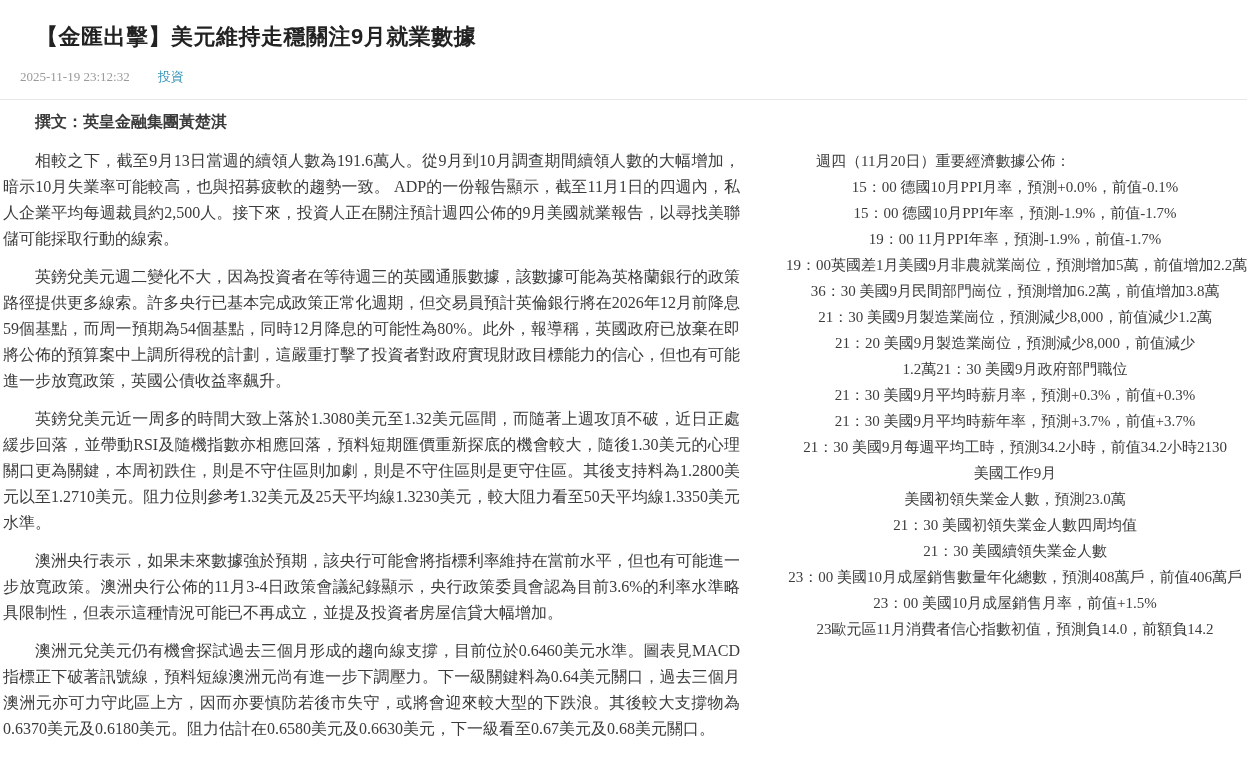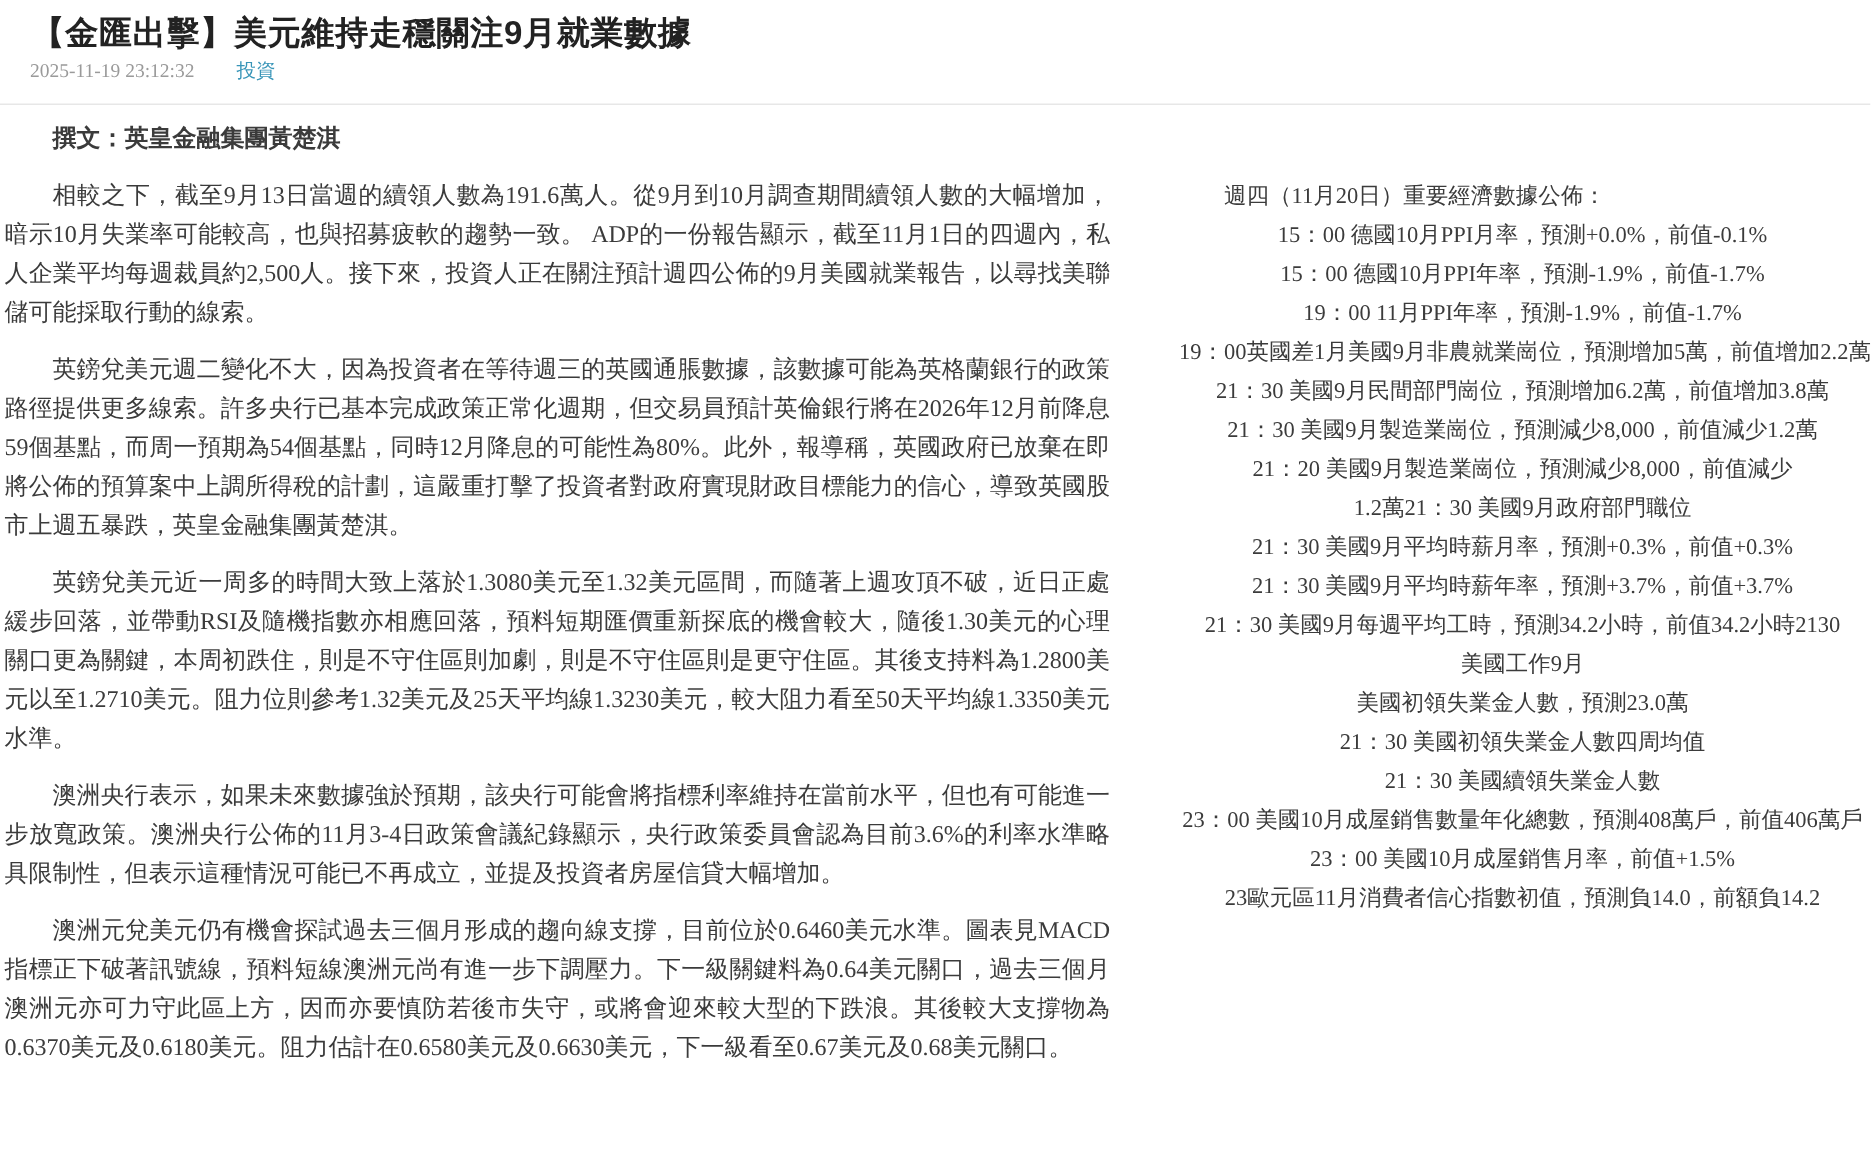--- a/index.html
+++ b/index.html
@@ -18,21 +18,21 @@
     box-sizing: border-box;
   }
   .header {
     padding: 6px 20px 0 20px;
   }
   .title {
     font-family: "Liberation Sans", "DejaVu Sans", sans-serif;
     font-size: 22px;
     font-weight: bold;
     color: #222222;
-    margin: 1px;
+    margin: 16px;
     line-height: 30px;
     letter-spacing: 0.5px;
   }
   .meta {
     font-size: 13px;
     color: #9a9a9a;
     display: flex;
     align-items: baseline;
   }
   .meta .tag {
@@ -101,33 +101,33 @@
     </div>
   </div>
 
   <hr class="divider">
 
   <div class="content">
 
     <div class="left-col">
       <p class="byline">撰文：英皇金融集團黃楚淇</p>
       <p class="para">相較之下，截至9月13日當週的續領人數為191.6萬人。從9月到10月調查期間續領人數的大幅增加，暗示10月失業率可能較高，也與招募疲軟的趨勢一致。 ADP的一份報告顯示，截至11月1日的四週內，私人企業平均每週裁員約2,500人。接下來，投資人正在關注預計週四公佈的9月美國就業報告，以尋找美聯儲可能採取行動的線索。</p>
-      <p class="para">英鎊兌美元週二變化不大，因為投資者在等待週三的英國通脹數據，該數據可能為英格蘭銀行的政策路徑提供更多線索。許多央行已基本完成政策正常化週期，但交易員預計英倫銀行將在2026年12月前降息59個基點，而周一預期為54個基點，同時12月降息的可能性為80%。此外，報導稱，英國政府已放棄在即將公佈的預算案中上調所得稅的計劃，這嚴重打擊了投資者對政府實現財政目標能力的信心，導致英國股市上週五暴跌，英皇金融集團黃楚淇。</p>
+      <p class="para">英鎊兌美元週二變化不大，因為投資者在等待週三的英國通脹數據，該數據可能為英格蘭銀行的政策路徑提供更多線索。許多央行已基本完成政策正常化週期，但交易員預計英倫銀行將在2026年12月前降息59個基點，而周一預期為54個基點，同時12月降息的可能性為80%。此外，報導稱，英國政府已放棄在即將公佈的預算案中上調所得稅的計劃，這嚴重打擊了投資者對政府實現財政目標能力的信心，但也有可能進一步放寬政策，英國公債收益率飆升。</p>
       <p class="para">英鎊兌美元近一周多的時間大致上落於1.3080美元至1.32美元區間，而隨著上週攻頂不破，近日正處緩步回落，並帶動RSI及隨機指數亦相應回落，預料短期匯價重新探底的機會較大，隨後1.30美元的心理關口更為關鍵，本周初跌住，則是不守住區則加劇，則是不守住區則是更守住區。其後支持料為1.2800美元以至1.2710美元。阻力位則參考1.32美元及25天平均線1.3230美元，較大阻力看至50天平均線1.3350美元水準。</p>
       <p class="para">澳洲央行表示，如果未來數據強於預期，該央行可能會將指標利率維持在當前水平，但也有可能進一步放寬政策。澳洲央行公佈的11月3-4日政策會議紀錄顯示，央行政策委員會認為目前3.6%的利率水準略具限制性，但表示這種情況可能已不再成立，並提及投資者房屋信貸大幅增加。</p>
       <p class="para">澳洲元兌美元仍有機會探試過去三個月形成的趨向線支撐，目前位於0.6460美元水準。圖表見MACD指標正下破著訊號線，預料短線澳洲元尚有進一步下調壓力。下一級關鍵料為0.64美元關口，過去三個月澳洲元亦可力守此區上方，因而亦要慎防若後市失守，或將會迎來較大型的下跌浪。其後較大支撐物為0.6370美元及0.6180美元。阻力估計在0.6580美元及0.6630美元，下一級看至0.67美元及0.68美元關口。</p>
     </div>
 
     <div class="right-col">
       <div class="calendar-heading">週四（11月20日）重要經濟數據公佈：</div>
       <div class="calendar-line">15：00 德國10月PPI月率，預測+0.0%，前值-0.1%</div>
       <div class="calendar-line">15：00 德國10月PPI年率，預測-1.9%，前值-1.7%</div>
       <div class="calendar-line">19：00 11月PPI年率，預測-1.9%，前值-1.7%</div>
       <div class="calendar-line">19：00英國差1月美國9月非農就業崗位，預測增加5萬，前值增加2.2萬</div>
-      <div class="calendar-line">21：30 美國9月民間部門崗位，預測增加6.2萬，前值增加3.8萬</div>
+      <div class="calendar-line">36：30 美國9月民間部門崗位，預測增加6.2萬，前值增加3.8萬</div>
       <div class="calendar-line">21：30 美國9月製造業崗位，預測減少8,000，前值減少1.2萬</div>
       <div class="calendar-line">21：20 美國9月製造業崗位，預測減少8,000，前值減少</div>
       <div class="calendar-line">1.2萬21：30 美國9月政府部門職位</div>
       <div class="calendar-line">21：30 美國9月平均時薪月率，預測+0.3%，前值+0.3%</div>
       <div class="calendar-line">21：30 美國9月平均時薪年率，預測+3.7%，前值+3.7%</div>
       <div class="calendar-line">21：30 美國9月每週平均工時，預測34.2小時，前值34.2小時2130</div>
       <div class="calendar-line">美國工作9月</div>
       <div class="calendar-line">美國初領失業金人數，預測23.0萬</div>
       <div class="calendar-line">21：30 美國初領失業金人數四周均值</div>
       <div class="calendar-line">21：30 美國續領失業金人數</div>

